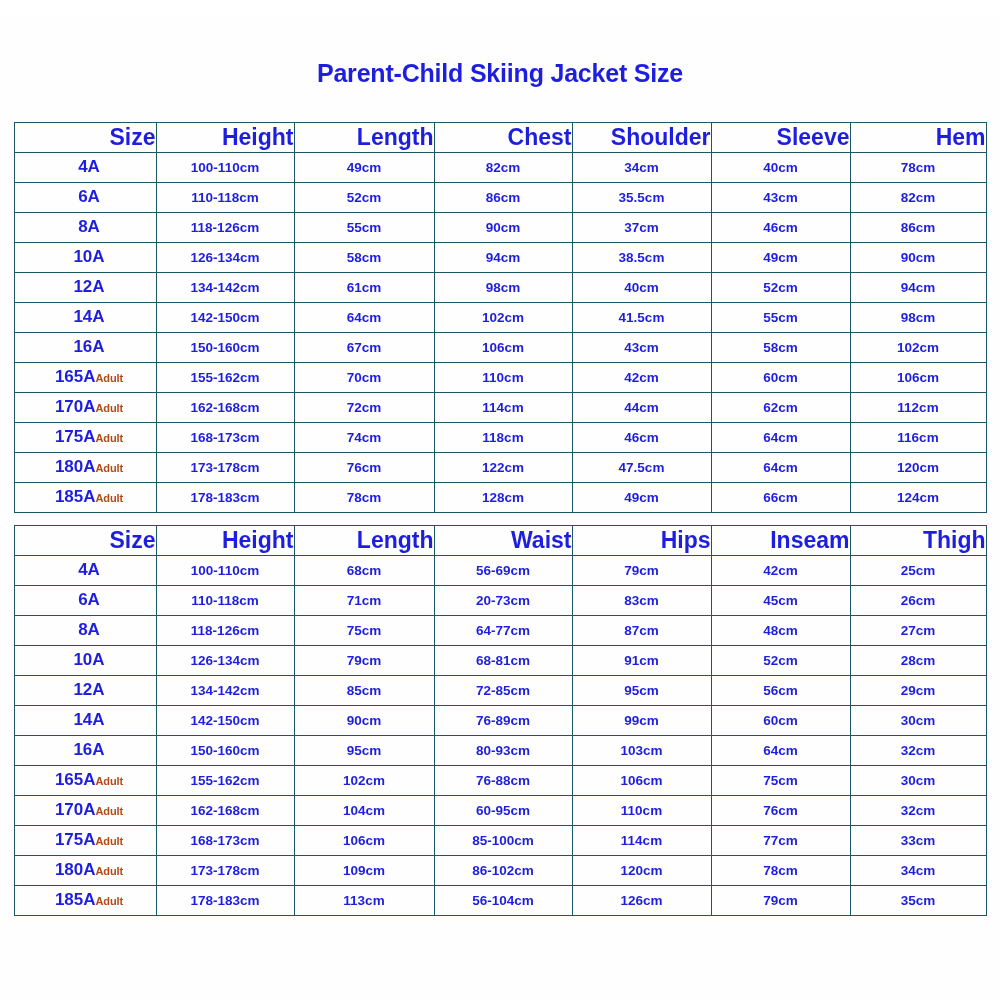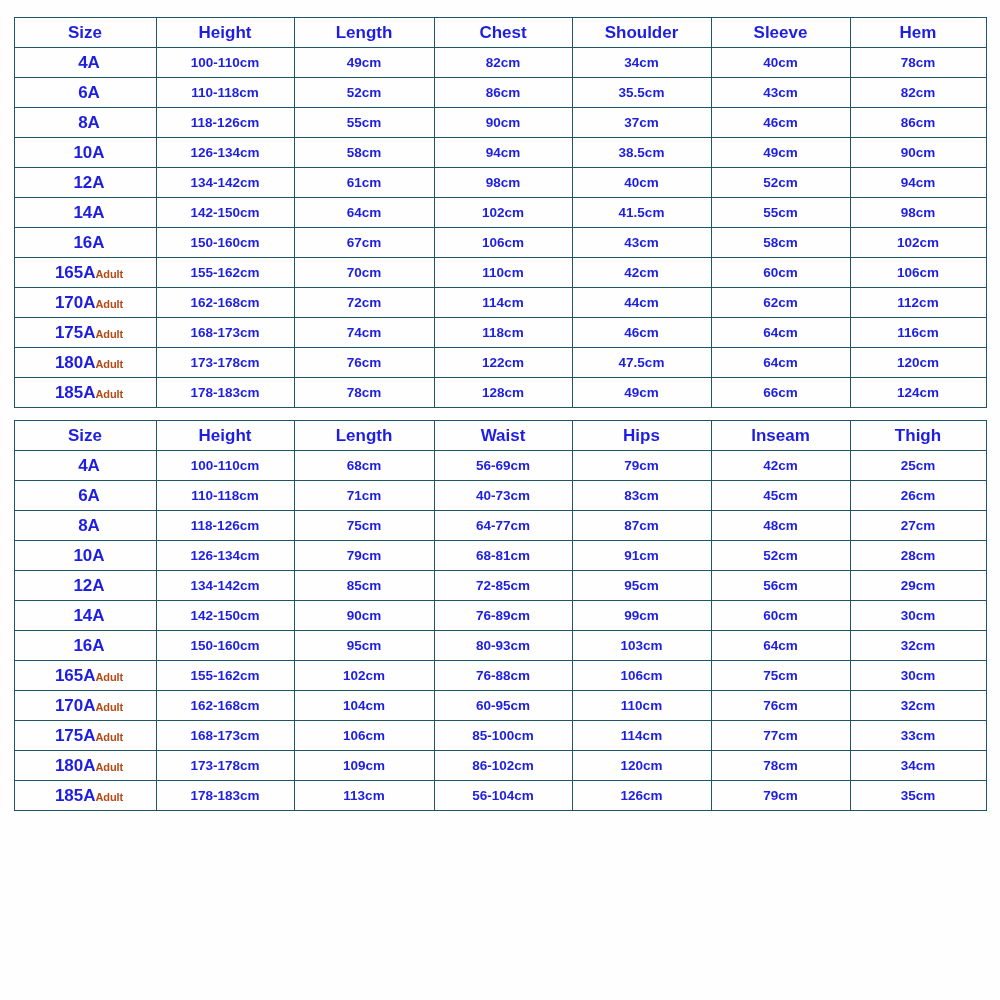--- a/index.html
+++ b/index.html
@@ -41,21 +41,22 @@
   table.size-table td, table.size-table th {
     border: 1px solid #1f5566;
     text-align: center;
     vertical-align: middle;
     color: #1e1ee0;
     font-weight: bold;
     padding: 0;
   }
   table.size-table thead th {
     height: 29px;
-    font-size: 17px;
+    font-size: 23px;
+    text-align: right;
   }
   table.size-table tbody td {
     height: 29px;
     font-size: 13.5px;
   }
   table.size-table tbody td.size-cell {
     font-size: 17px;
     white-space: nowrap;
     padding-left: 8px;
   }
@@ -77,20 +78,21 @@
   col.c-7        { width: 136px; }
 
   #jacket-table-wrap { padding-top: 17px; }
   #pants-table-wrap  { padding-top: 12px; }
 </style>
 </head>
 <body>
 
 <div class="page">
 
+  <h1 class="chart-title" id="jacket-title">Parent-Child Skiing Jacket Size</h1>
 
   <div id="jacket-table-wrap">
     <table class="size-table" id="jacket-table">
       <colgroup>
         <col class="c-size">
           <col class="c-2">
           <col class="c-3">
           <col class="c-4">
         <col class="c-5">
           <col class="c-6">
@@ -250,21 +252,21 @@
             <td>68cm</td>
             <td>56-69cm</td>
             <td>79cm</td>
             <td>42cm</td>
             <td>25cm</td>
           </tr>
           <tr>
             <td class="size-cell"><span>6A</span></td>
             <td>110-118cm</td>
             <td>71cm</td>
-            <td>40-73cm</td>
+            <td>20-73cm</td>
             <td>83cm</td>
             <td>45cm</td>
             <td>26cm</td>
           </tr>
           <tr>
             <td class="size-cell"><span>8A</span></td>
             <td>118-126cm</td>
             <td>75cm</td>
             <td>64-77cm</td>
             <td>87cm</td>

